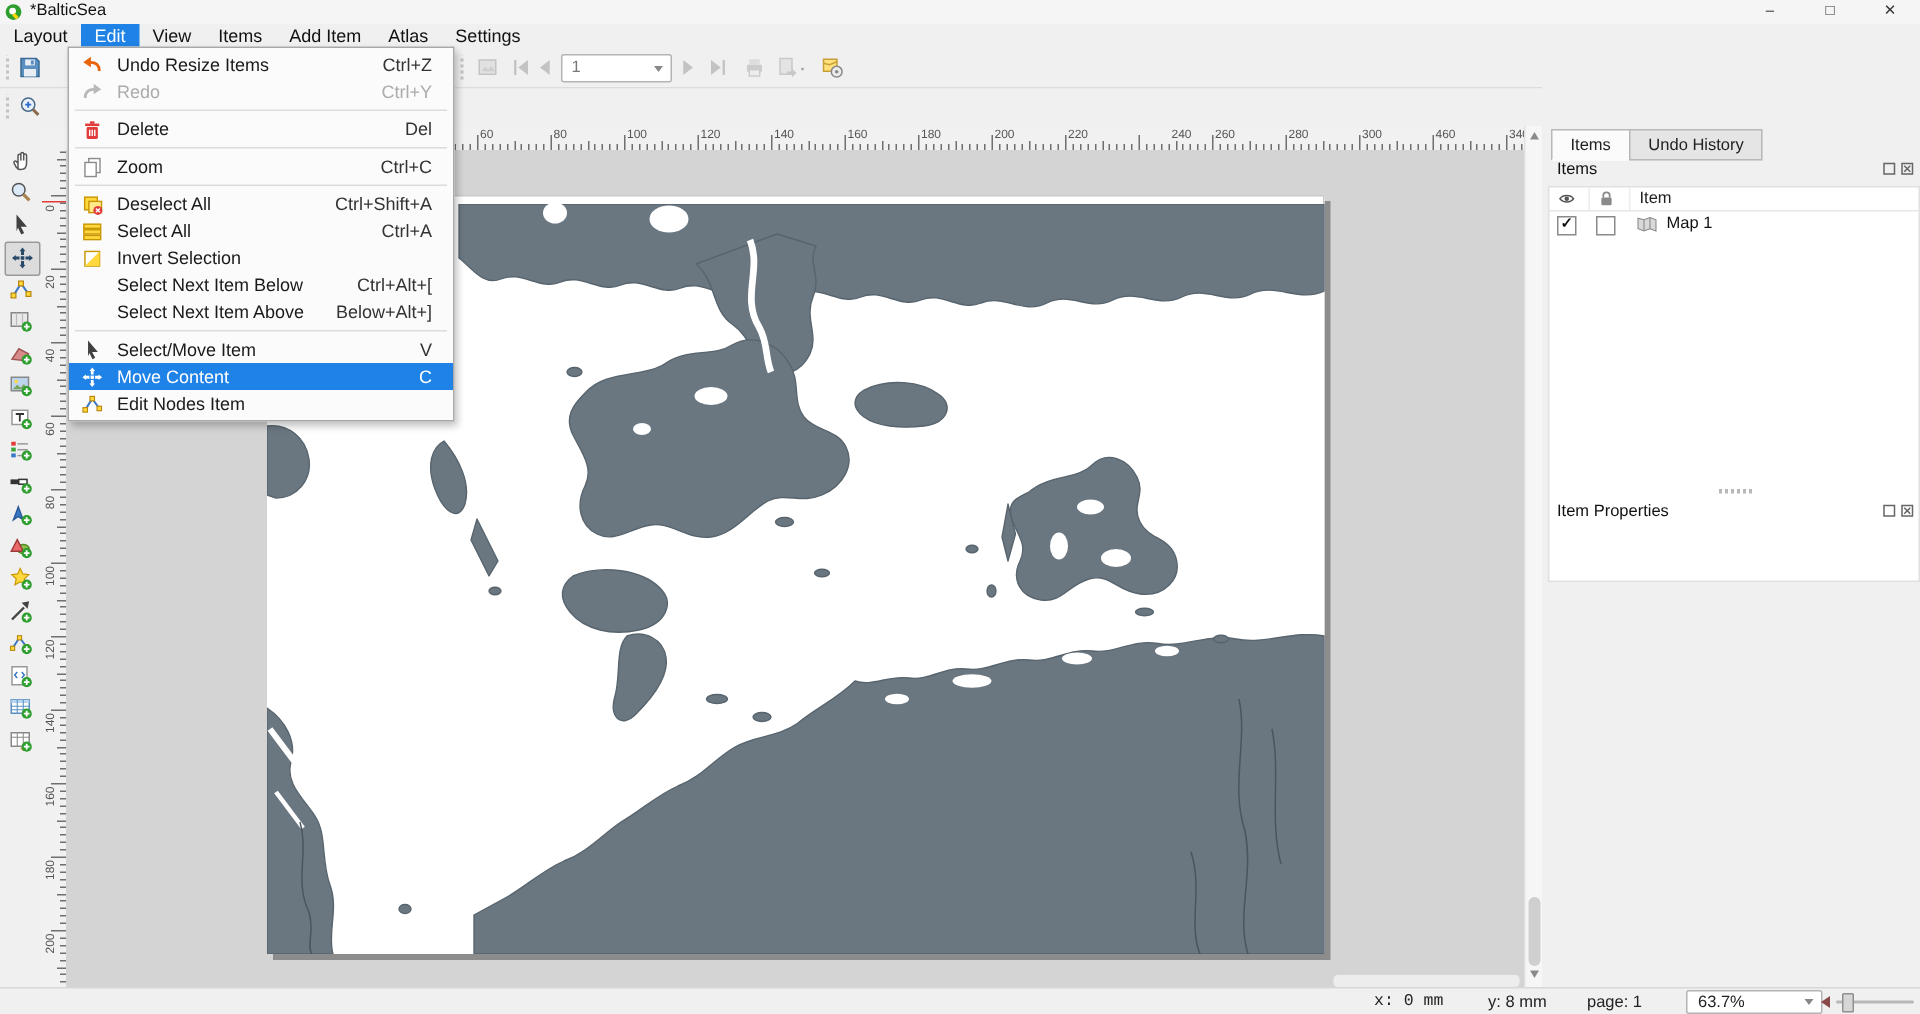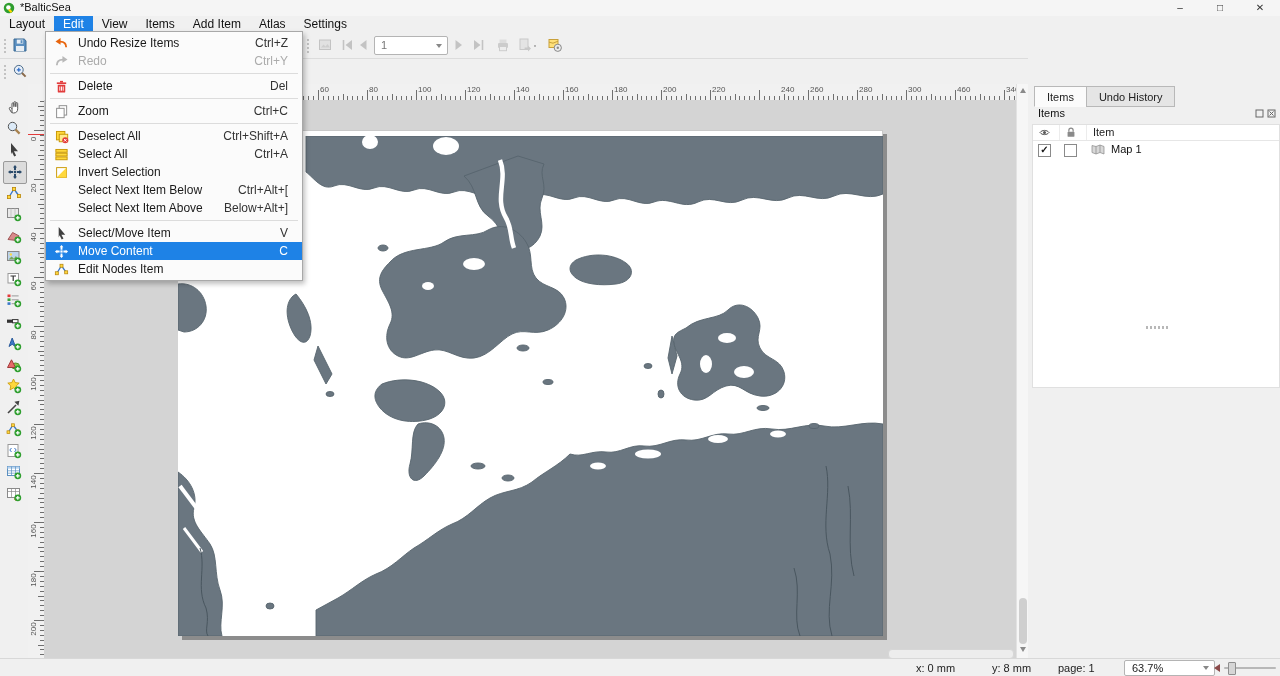--- a/index.html
+++ b/index.html
@@ -88,21 +88,21 @@
        font-size:10px;line-height:10px;text-align:center;color:#111;font-weight:bold;}
   .irow .c1{left:5px;} .irow .c2{left:31px;}
   .irow .micon{position:absolute;left:58px;top:3px;width:14px;height:11px;}
   .irow .mlabel{position:absolute;left:78px;top:2px;color:#111;}
   #splitdots{position:absolute;left:118px;top:268px;width:24px;height:3px;
        background:repeating-linear-gradient(90deg,#b8b8b8 0 2px,transparent 2px 4px);}
   #props-title{top:277px;}
   
   #statusbar{position:absolute;left:0;top:658px;width:1280px;height:18px;background:#f0f0f0;border-top:1px solid #d8d8d8;font-size:11px;color:#222;}
   .sfield{position:absolute;top:3px;}
-  #sb-x{left:916px;} #sb-y{left:992px;} #sb-page{left:1058px;}
+  #sb-x{left:916px;font-family:Liberation Mono, monospace;} #sb-y{left:992px;} #sb-page{left:1058px;}
   #zoom-combo{left:1124px;top:1px;width:82px;height:14px;line-height:14px;padding-left:7px;color:#222;}
   #slider{position:absolute;left:1214px;top:0;width:62px;height:17px;}
   #slider .track{position:absolute;left:10px;top:8px;width:52px;height:2px;background:#b8b8b8;border-radius:1px;}
   #slider .knob{position:absolute;left:14px;top:3px;width:6px;height:11px;background:#d6d6d6;border:1px solid #8f8f8f;border-radius:1px;}
   #slider .zo{position:absolute;left:0;top:5px;width:0;height:0;border-top:4px solid transparent;border-bottom:4px solid transparent;border-right:6px solid #8b4a4a;}
 </style>
 </head>
 <body>
 
 <div id="app" style="--accent: #1e82e6; --canvas: #d4d4d4;">
@@ -954,20 +954,32 @@
                 <path d="M1 1.5l4 1L9 1l4 1.5V10l-4-1.5L5 10 1 8.5z" fill="#d8d8d8" stroke="#888" stroke-width=".7"></path>
                 <path d="M5 2.5V10M9 1v7.5" stroke="#888" stroke-width=".7"></path>
               </svg></span>
             <span class="mlabel">Map 1</span>
           </div>
         </div>
     </div>
 
     <div id="splitdots"></div>
 
+    <div class="panel-title" id="props-title">
+      <span>Item Properties</span>
+      <span class="panel-btns">
+        <span><svg viewBox="0 0 9 9">
+              <rect x="1" y="1" width="7" height="7" fill="none" stroke="#666"></rect>
+            </svg></span>
+        <span><svg viewBox="0 0 9 9">
+              <rect x="1" y="1" width="7" height="7" fill="none" stroke="#666"></rect>
+              <path d="M2.5 2.5l4 4M6.5 2.5l-4 4" stroke="#666" stroke-width="1"></path>
+            </svg></span>
+      </span>
+    </div>
   </div>
 
   <div id="statusbar">
     <span class="sfield" id="sb-x">x: 0 mm</span>
     <span class="sfield" id="sb-y">y: 8 mm</span>
     <span class="sfield" id="sb-page">page: 1</span>
     <div class="combo" id="zoom-combo">
       <span>63.7%</span>
       <span class="arrow"></span>
     </div>

